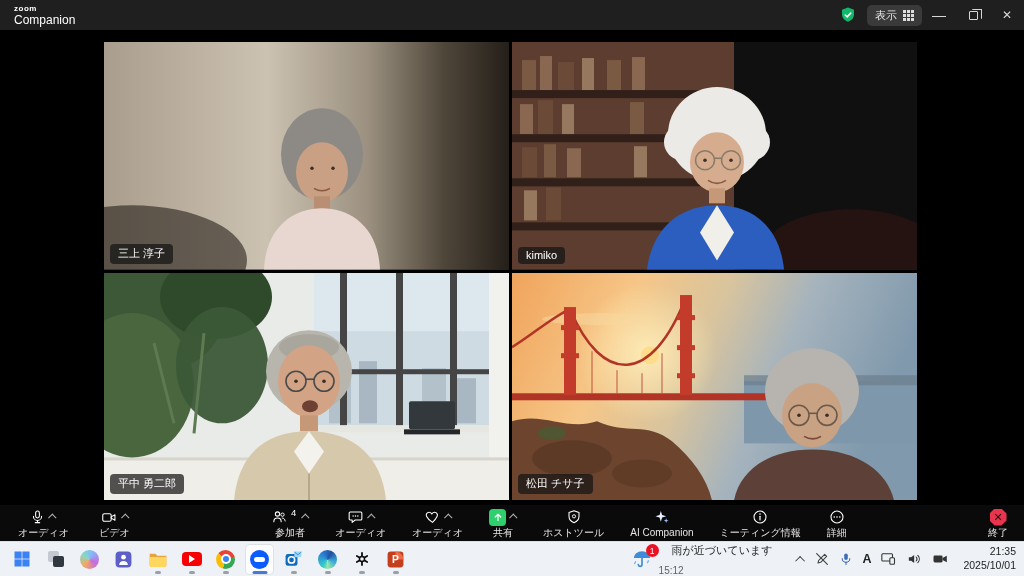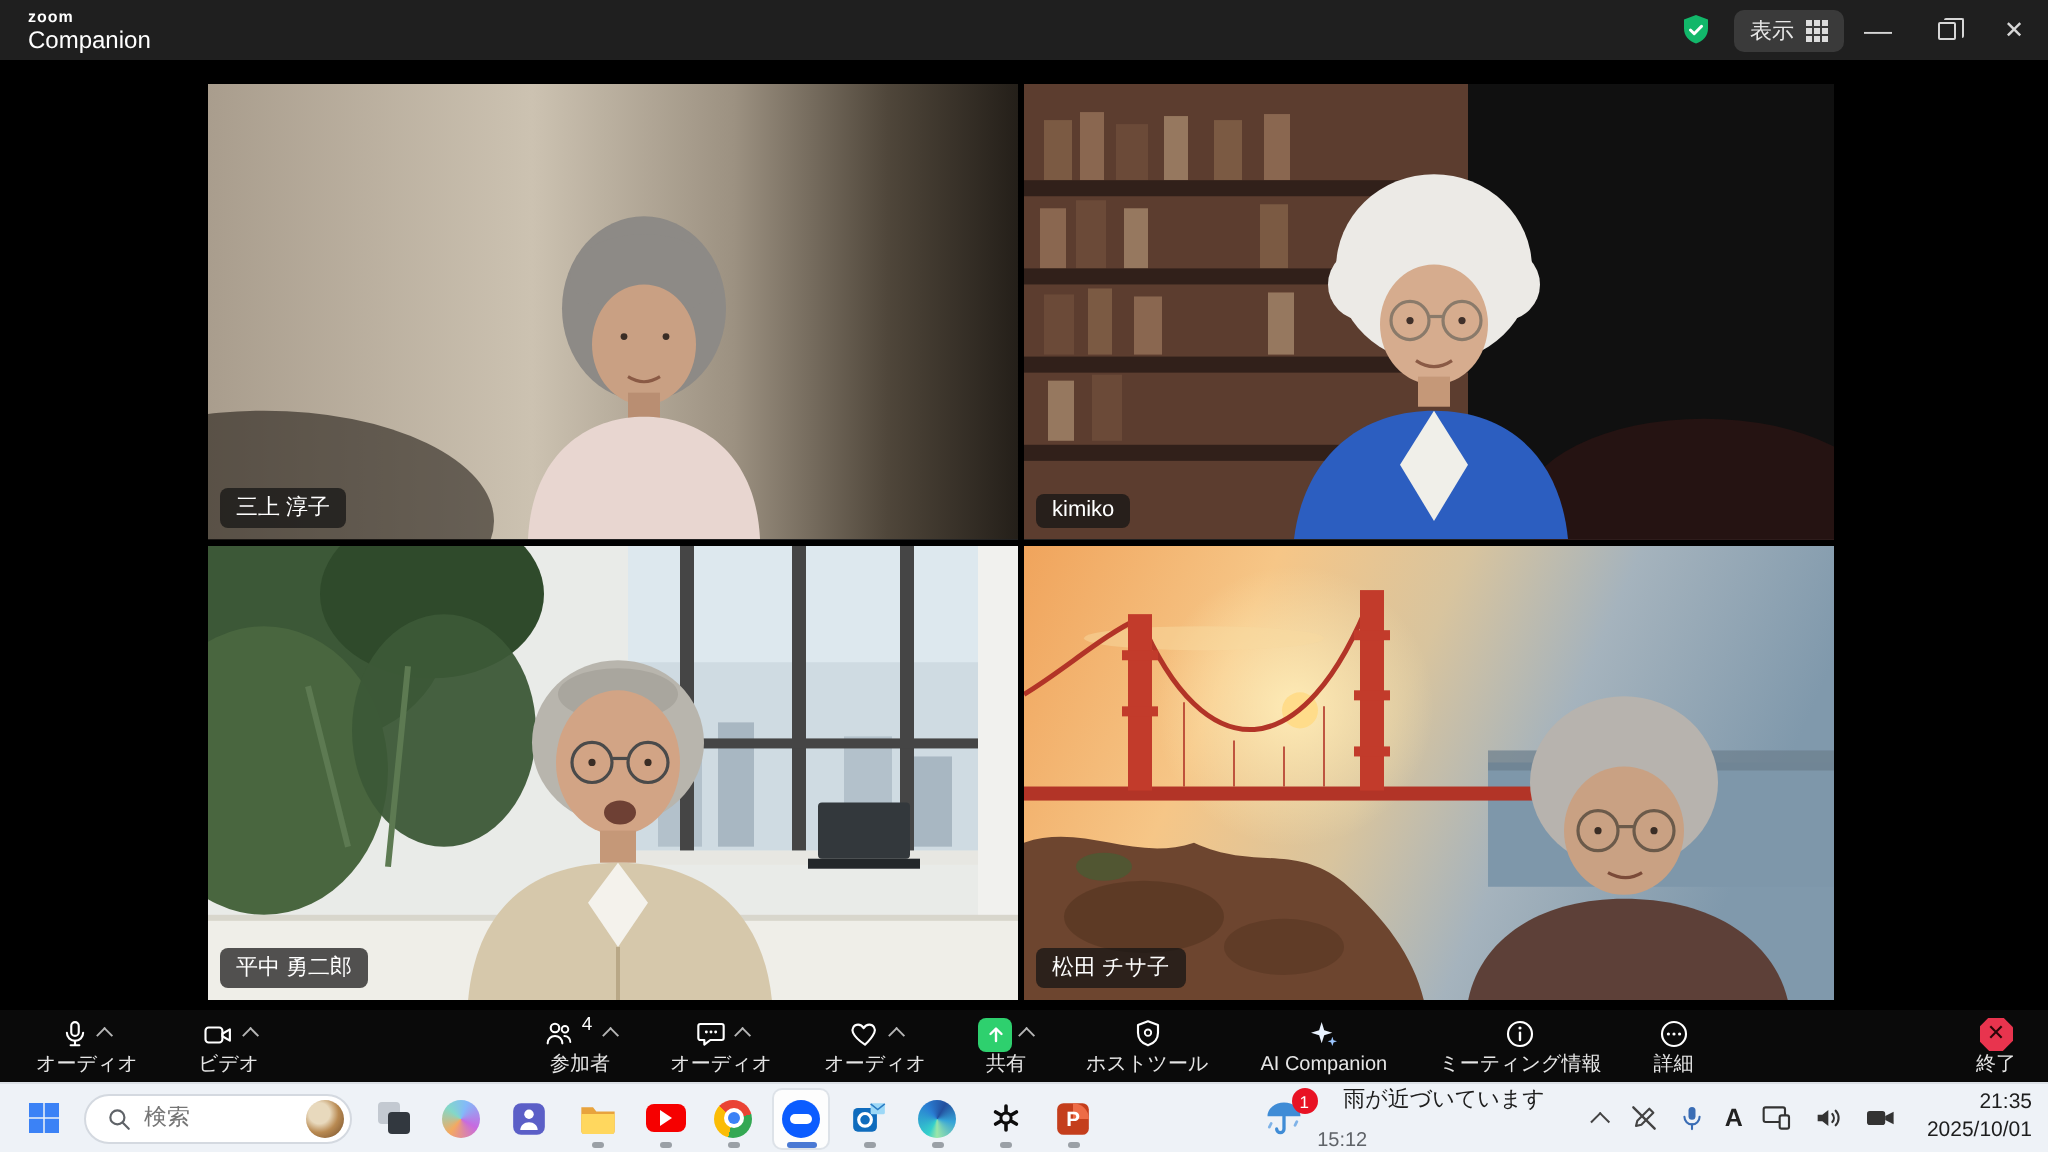--- a/index.html
+++ b/index.html
@@ -446,28 +446,20 @@
 
     <div class="tb-app">
       <svg width="18" height="18" viewBox="0 0 24 24">
         <rect x="2" y="2" width="9.5" height="9.5" fill="#3b82f6"></rect>
         <rect x="12.5" y="2" width="9.5" height="9.5" fill="#3b82f6"></rect>
         <rect x="2" y="12.5" width="9.5" height="9.5" fill="#3b82f6"></rect>
         <rect x="12.5" y="12.5" width="9.5" height="9.5" fill="#3b82f6"></rect>
       </svg>
     </div>
 
-    <div class="search-pill">
-      <svg width="13" height="13" viewBox="0 0 24 24">
-        <circle cx="10.5" cy="10.5" r="6.5" stroke="#5f6368" stroke-width="2" fill="none"></circle>
-        <path d="M15.5 15.5 L21 21" stroke="#5f6368" stroke-width="2" stroke-linecap="round"></path>
-      </svg>
-      <input type="text" placeholder="検索" style="">
-      <span class="doodle"></span>
-    </div>
 
     <div class="tb-app">
       <span class="taskview">
           <span class="b1"></span>
           <span class="b2"></span>
         </span>
     </div>
 
     <div class="tb-app">
       <span class="copilot"></span>

